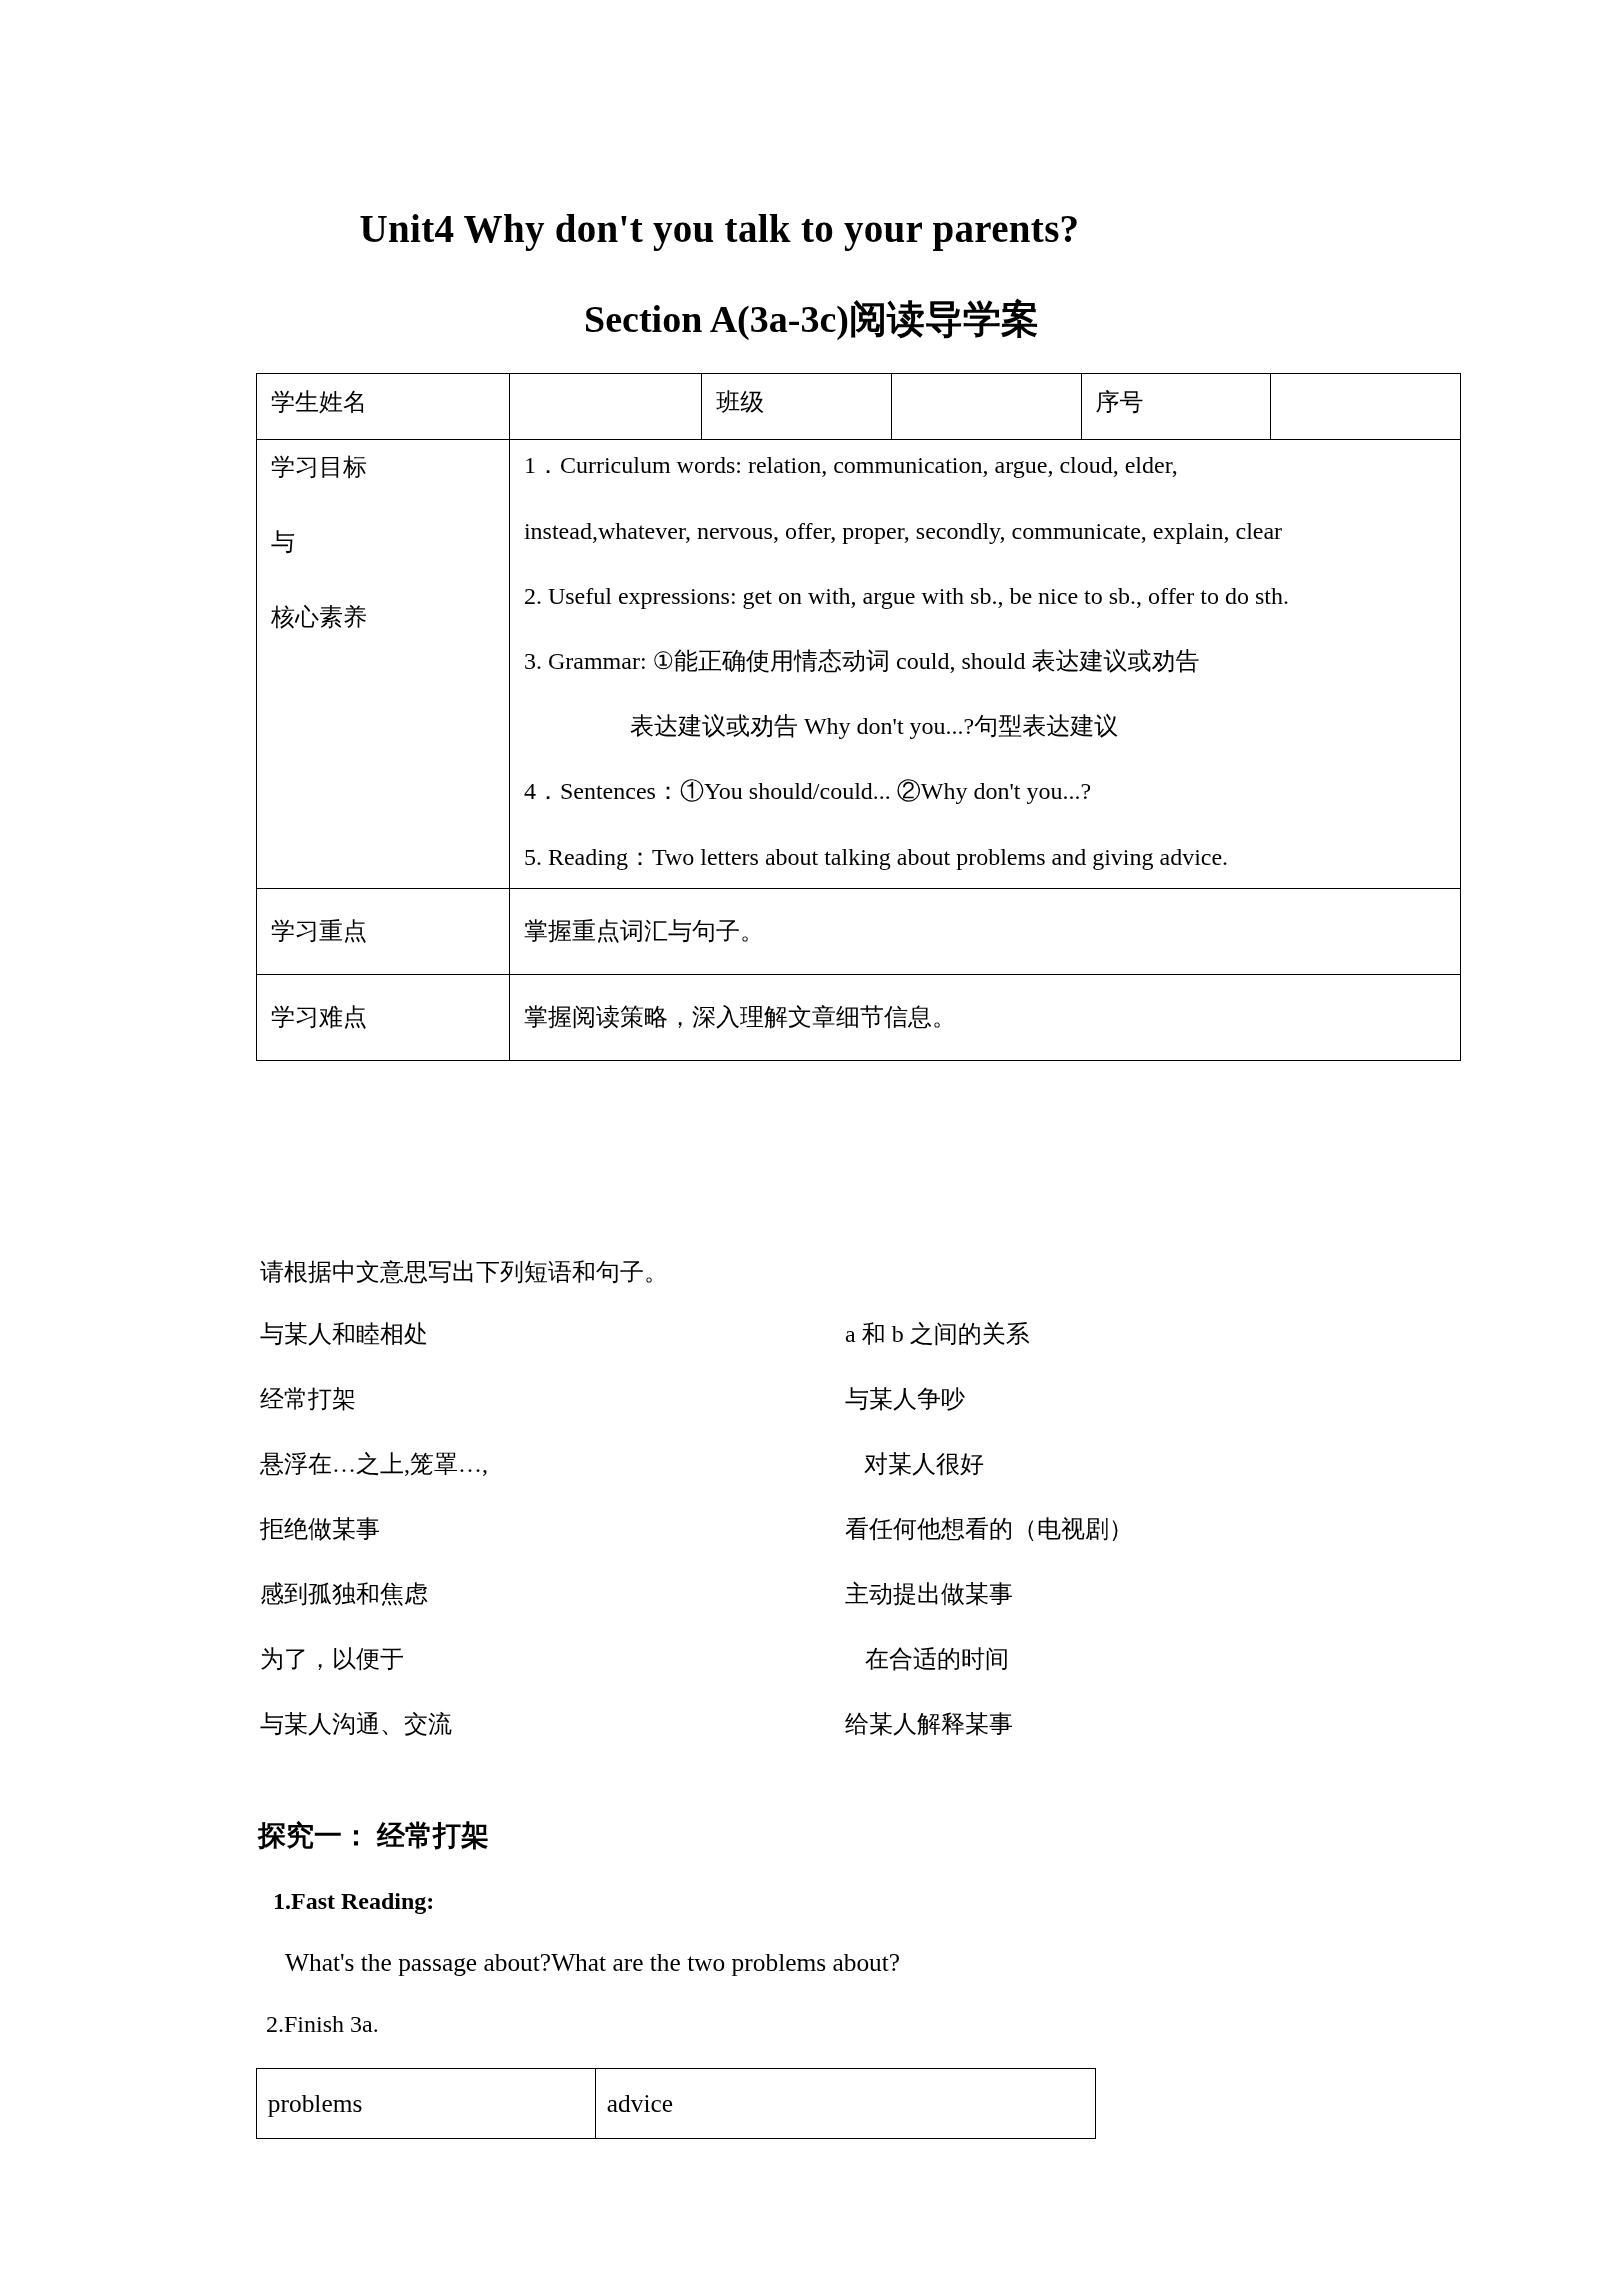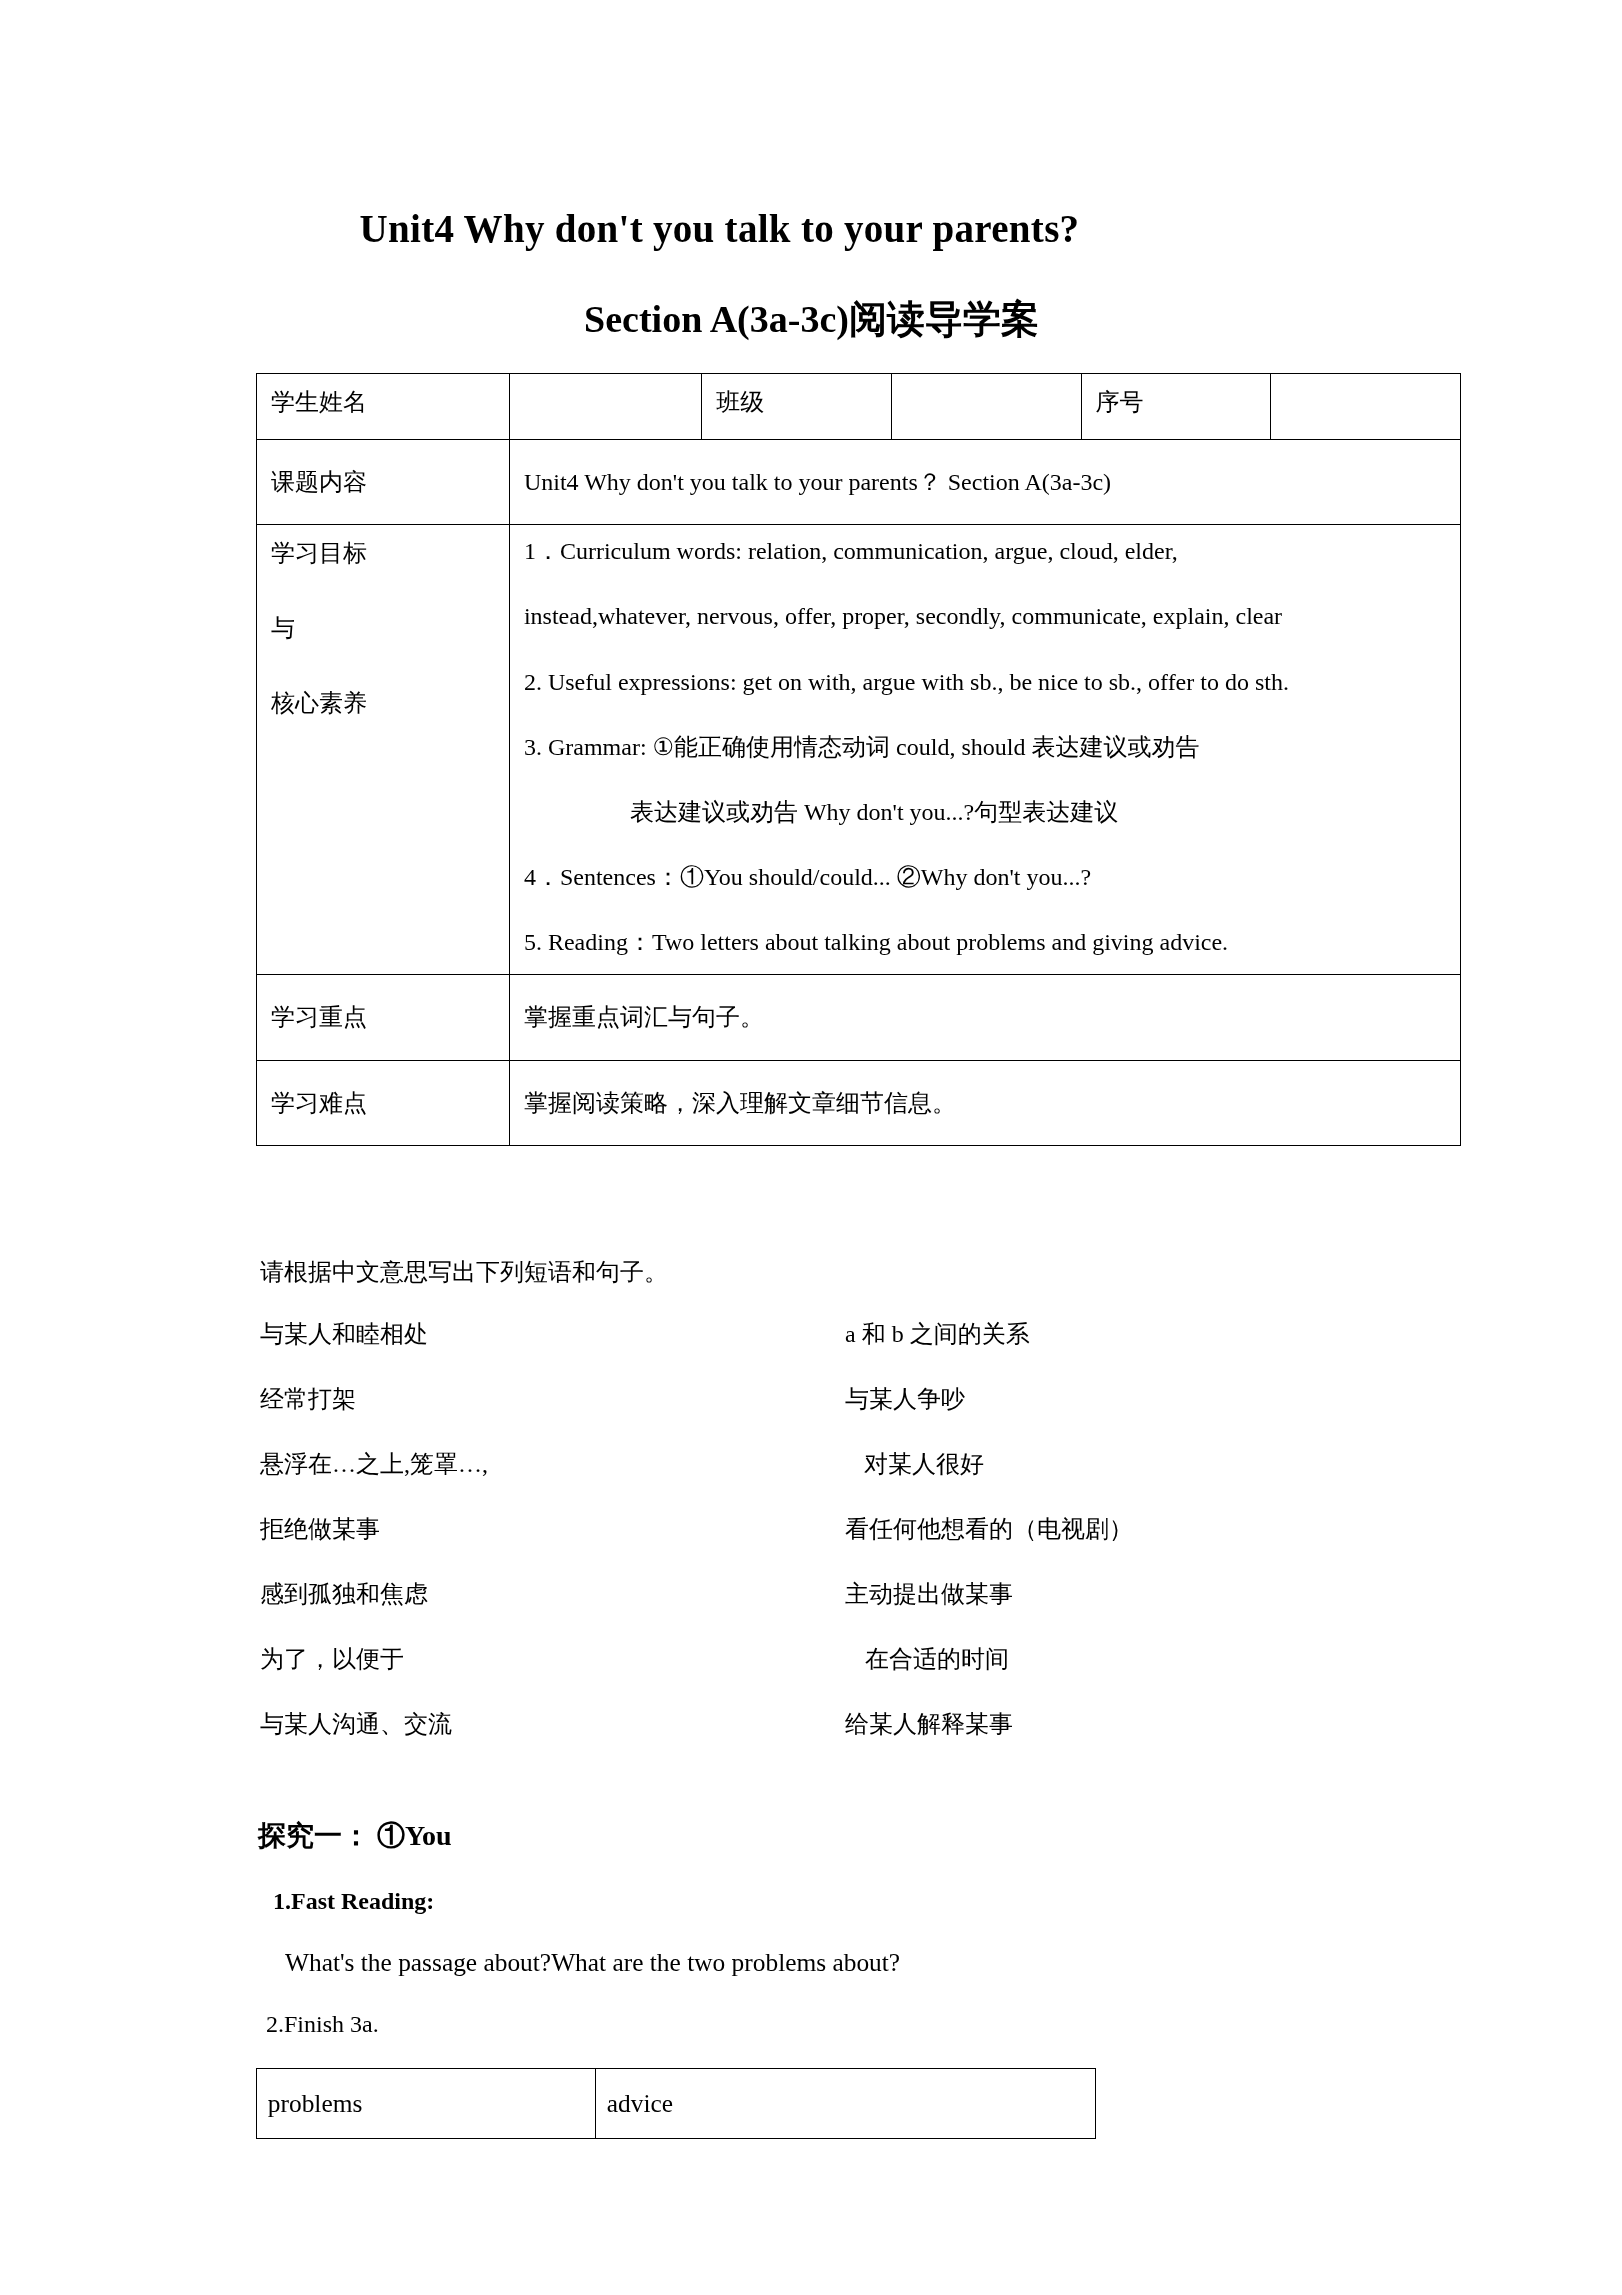--- a/index.html
+++ b/index.html
@@ -193,24 +193,20 @@
     <tbody>
       <tr class="row-head">
         <td class="cell-cn">学生姓名</td>
         <td></td>
         <td class="cell-cn">班级</td>
         <td></td>
         <td class="cell-cn">序号</td>
         <td></td>
       </tr>
 
-      <tr class="simple-row">
-        <td class="cell-cn">课题内容</td>
-        <td colspan="5">Unit4 Why don't you talk to your parents？    Section A(3a-3c)</td>
-      </tr>
 
       <tr>
         <td class="goals-label-cell cell-cn">
           <div>学习目标</div>
           <div>与</div>
           <div>核心素养</div>
         </td>
         <td colspan="5" class="goals-body">
           <p>1．Curriculum words: relation, communication, argue, cloud, elder,</p>
           <p>instead,whatever, nervous, offer, proper, secondly, communicate, explain, clear</p>
@@ -260,21 +256,21 @@
     <div class="vocab-row">
       <span class="vocab-left">为了，以便于</span>
       <span class="vocab-right pad2">在合适的时间</span>
     </div>
     <div class="vocab-row">
       <span class="vocab-left">与某人沟通、交流</span>
       <span class="vocab-right">给某人解释某事</span>
     </div>
   </div>
 
-  <div class="explore-head">探究一：  ①You</div>
+  <div class="explore-head">探究一：  经常打架</div>
   <div class="fast-reading">1.Fast Reading:</div>
   <div class="reading-q">What's the passage about?What are the two problems about?</div>
   <div class="finish-3a">2.Finish 3a.</div>
 
   <table class="pa-table">
     <colgroup>
         <col class="pa-c1">
         <col class="pa-c2">
       </colgroup>
     <tbody>

